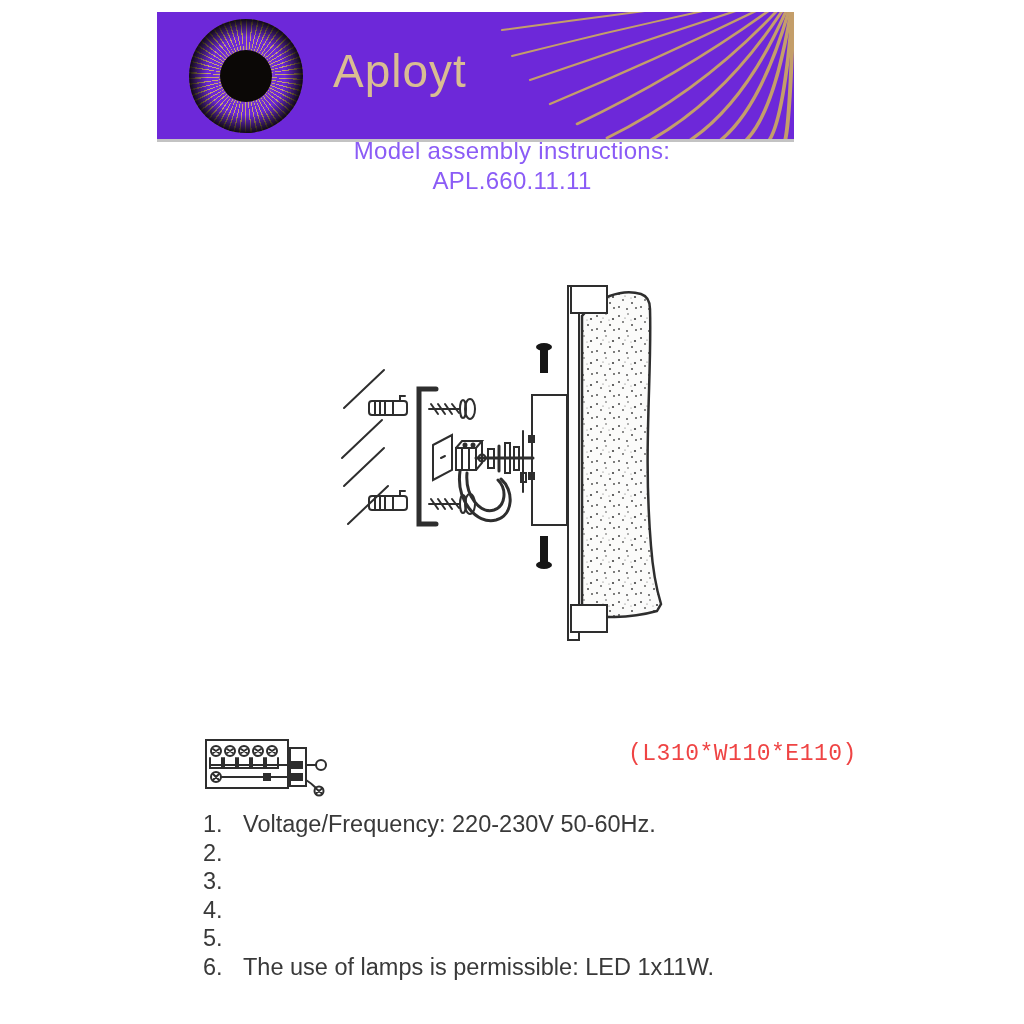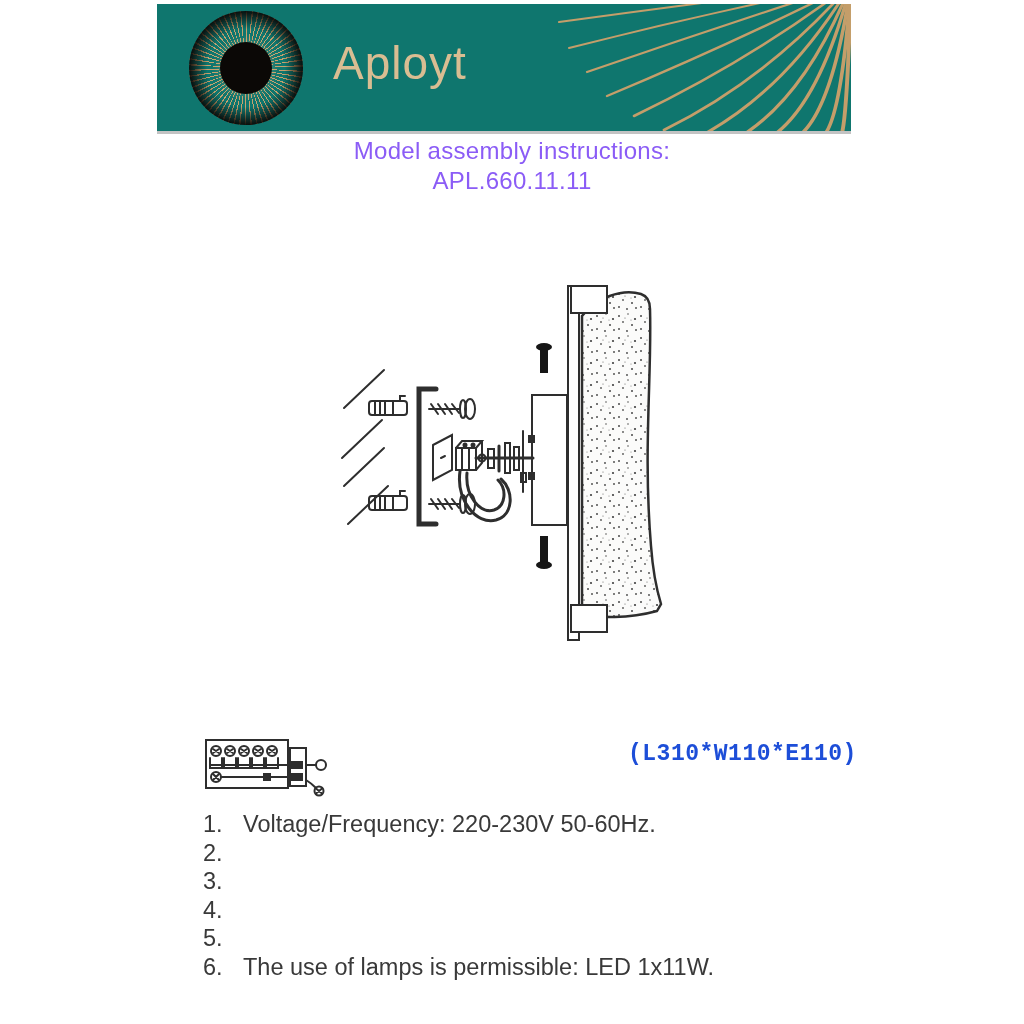--- a/index.html
+++ b/index.html
@@ -5,22 +5,22 @@
   html,body{margin:0;padding:0;}
   body{
     width:1024px;height:1024px;
     background:#ffffff;
     font-family:"Liberation Sans", sans-serif;
   }
   .page{position:relative;width:1024px;height:1024px;background:#ffffff;overflow:hidden;}
 
   
   .banner{
-    position:absolute;left:157px;top:4px;width:694px;height:127px;
-    background:#0f766e;border-bottom:3px solid #c3c3c3;overflow:hidden;
+    position:absolute;left:157px;top:12px;width:637px;height:127px;
+    background:#6d28d9;border-bottom:3px solid #c3c3c3;overflow:hidden;
   }
   .sunburst{
     position:absolute;left:32px;top:7px;width:114px;height:114px;border-radius:50%;
     background:repeating-conic-gradient(from 0deg,#c7a26e 0 1.5deg,rgba(11,8,6,0) 1.5deg 5.8deg);
   }
   .sunburst::before{
     content:"";position:absolute;inset:0;border-radius:50%;
     background:radial-gradient(circle,rgba(11,8,6,0) 0 48%,#0b0806 72%);
   }
   .sunburst::after{
@@ -39,22 +39,22 @@
     text-align:center;color:#8b5cf6;
   }
   .title-line{font-size:24px;line-height:30px;letter-spacing:.3px;}
 
   
   .assembly{position:absolute;left:330px;top:268px;}
   .wiring{position:absolute;left:200px;top:718px;}
 
   .dimensions{
     position:absolute;left:628px;top:741px;
-    font-family:"Liberation Mono", monospace;font-weight:700;
-    font-size:23px;color:#1d4ed8;letter-spacing:.5px;
+    font-family:"Liberation Mono", monospace;font-weight:400;
+    font-size:23px;color:#ef4444;letter-spacing:.5px;
   }
 
   
   .instructions{
     position:absolute;left:203px;top:810px;width:680px;
     margin:0;padding:0;list-style:none;
   }
   .instructions li{display:flex;font-size:23.5px;line-height:28.6px;color:#393939;}
   .instructions .num{flex:0 0 40px;}
 </style>

